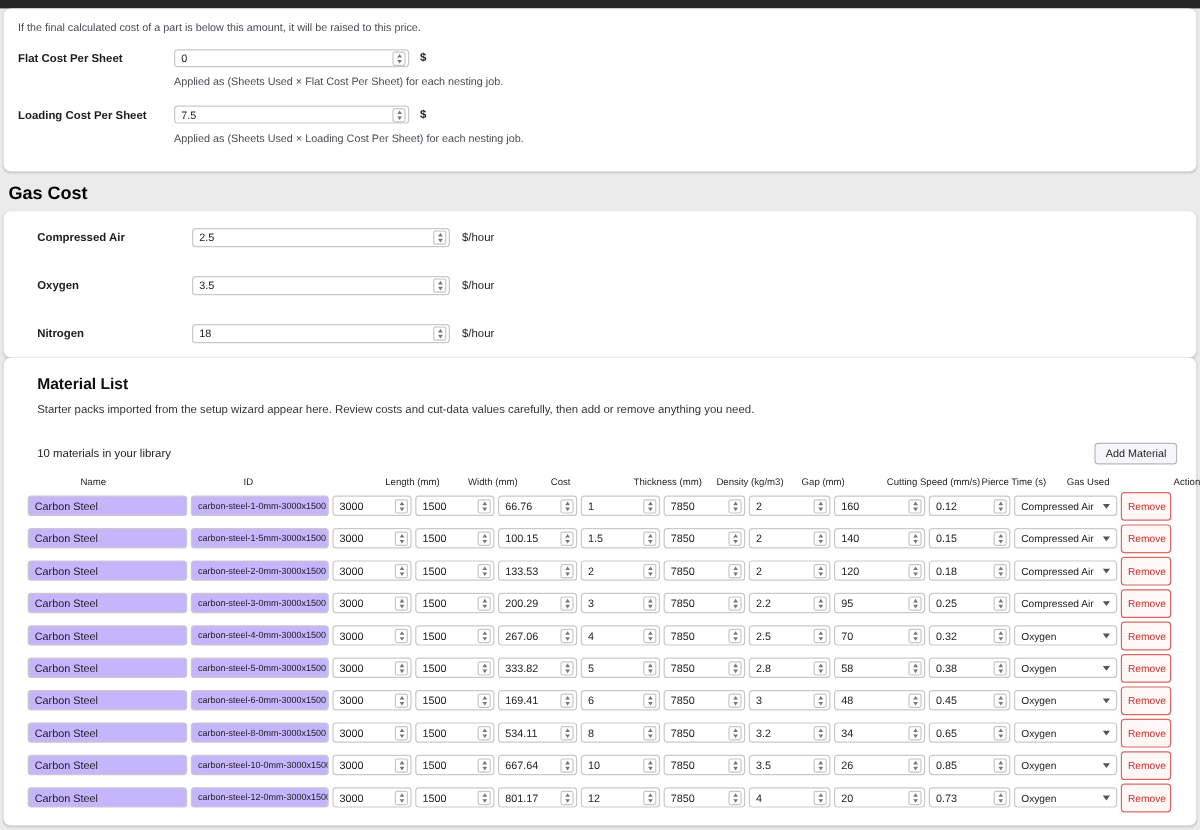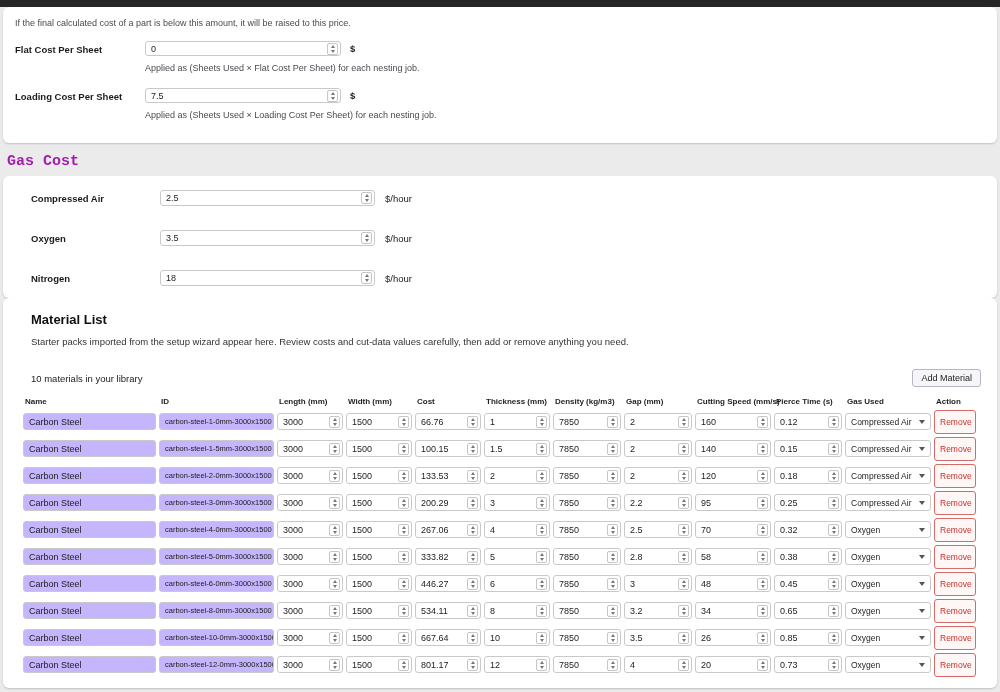--- a/index.html
+++ b/index.html
@@ -4,21 +4,21 @@
 <style>
   * { box-sizing: border-box; }
   html,body { margin:0; padding:0; }
   body {
     width:1000px; height:692px; overflow:hidden;
     background:#ebebeb; color:#222;
     font-family:"Liberation Sans","DejaVu Sans",sans-serif;
   }
   .topbar { height:7px; background:#262626; }
 
-  .section-title { font-size:15px; font-weight:700; margin:10px 0 6px 7px; color:#a21caf;font-family:Liberation Mono, monospace; }
+  .section-title { font-size:15px; font-weight:700; margin:10px 0 6px 7px; color:#000000; }
 
   .card { background:#fff; border-radius:6px; margin:0 3px; box-shadow:0 1px 2px rgba(0,0,0,.18); }
 
   
   .sheet-card { padding:6px 12px 8px; }
   .note { font-size:9px; color:#4a4a52; padding:5px 0 13px; }
   .frow { display:flex; }
   .frow > label { flex:0 0 130px; font-size:9.5px; font-weight:700; padding-top:3px; color:#1c1c1c; }
   .input-line { display:flex; align-items:center; gap:9px; }
   .help { font-size:9px; color:#4a4a52; margin:7px 0 15px; }
@@ -45,21 +45,21 @@
   
   .materials-card { padding:12px 16px 10px 20px; }
   .card-title { font-size:13px; font-weight:700; margin:2px 0 9px 8px; color:#101010; }
   .desc { font-size:9.5px; color:#333; margin:0 0 22px 8px; }
   .toolbar { display:flex; align-items:center; justify-content:space-between; margin:0 0 10px 8px; }
   .count { font-size:9.5px; color:#222; }
   .btn-add { font-family:inherit; font-size:9px; padding:3px 8px; border:1px solid #b7b7c3; background:#f6f6fa; border-radius:3px; color:#1c1c1c; cursor:pointer; }
 
   .thead, .mat-row { display:grid; grid-template-columns:133px 115px 66px 66px 66px 66px 68px 68px 76px 68px 86px 42px; column-gap:3px; align-items:center; }
   .thead { margin:4px 0 2px; }
-  .thead span { font-size:8px; font-weight:700; color:#1f1f1f; white-space:nowrap; padding-left:2px; }
+  .thead span { font-size:8px; font-weight:400; color:#1f1f1f; white-space:nowrap; padding-left:2px;margin-left:42px; }
   .mat-row { height:27px; }
 
   .mat-row .num-input, .text-input, .select { height:17px; }
   .text-input { display:flex; align-items:center; border:1px solid #c9c9c9; border-radius:3px; background:#c4b5fd; }
   .id-input .val { font-size:7.5px; }
   .select { display:flex; align-items:center; border:1px solid #c9c9c9; border-radius:3px; background:#fff; padding-right:5px; cursor:pointer; }
   .select .val { font-size:8.5px; }
   .caret { width:0; height:0; border-left:3px solid transparent; border-right:3px solid transparent; border-top:4px solid #555; }
   .btn-remove { font-family:inherit; font-size:8.5px; color:#c9302c; border:1px solid #d66a66; background:#fff6f6; border-radius:3px; padding:6px 5px; cursor:pointer; }
 </style>
@@ -608,21 +608,21 @@
             </span>
     </div>
     <div class="num-input">
       <span class="val">1500</span>
       <span class="spin">
               <i class="up"></i>
               <i class="dn"></i>
             </span>
     </div>
     <div class="num-input">
-      <span class="val">446.27</span>
+      <span class="val">169.41</span>
       <span class="spin">
               <i class="up"></i>
               <i class="dn"></i>
             </span>
     </div>
     <div class="num-input">
       <span class="val">6</span>
       <span class="spin">
               <i class="up"></i>
               <i class="dn"></i>

